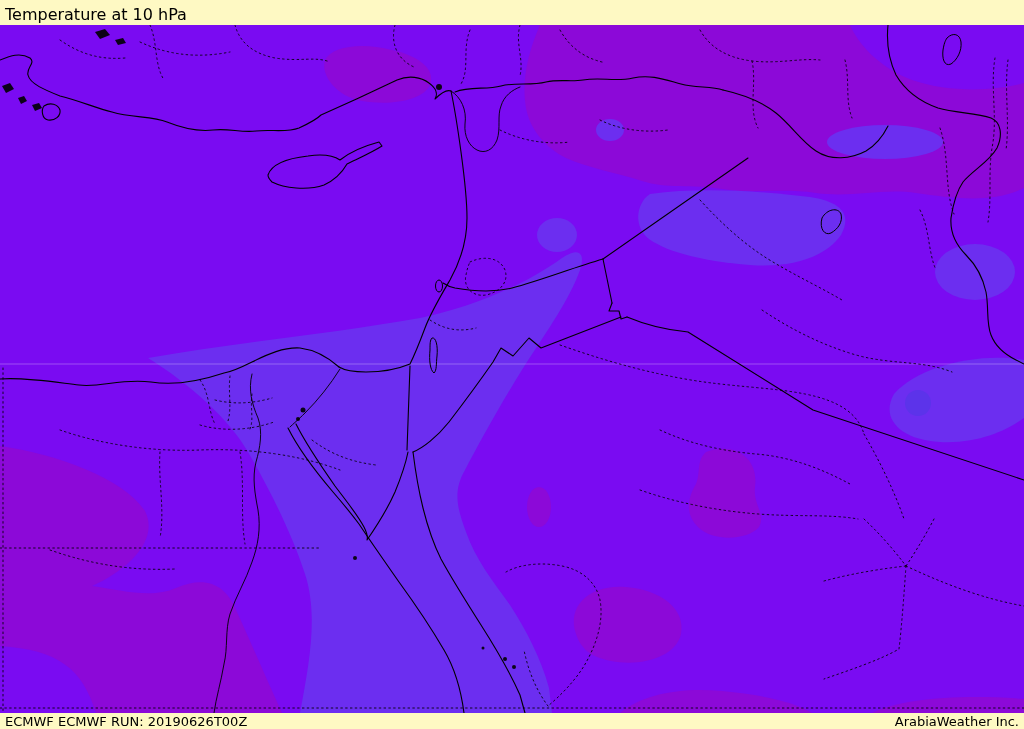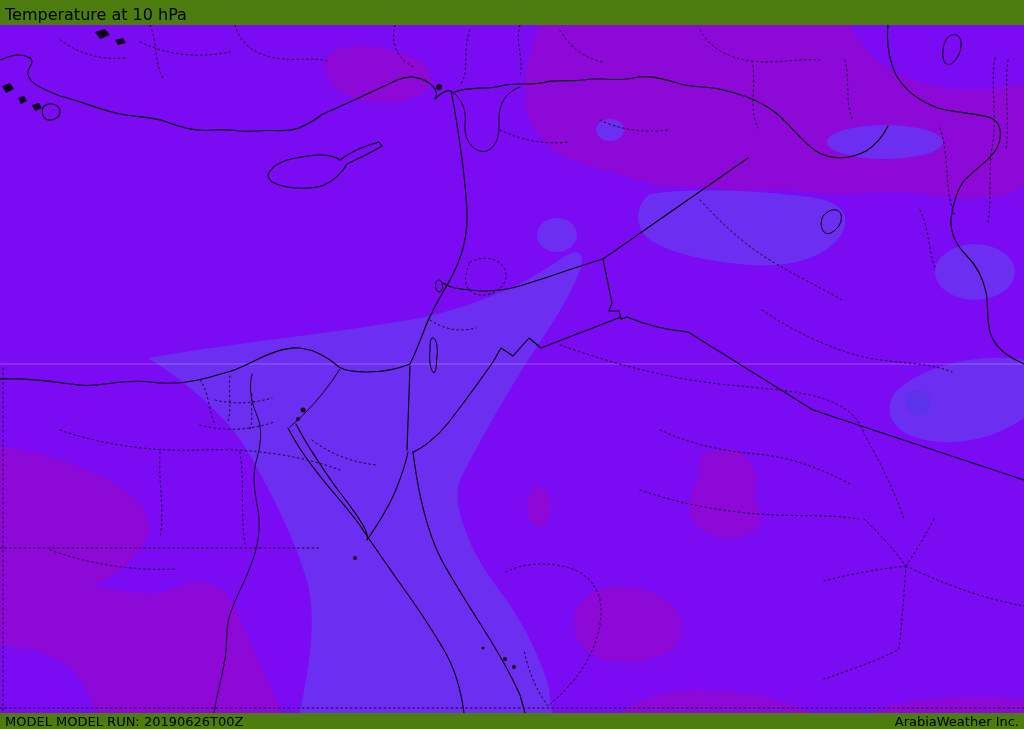--- a/index.html
+++ b/index.html
@@ -1,19 +1,19 @@
 <!DOCTYPE html>
 <html><head>
 <meta charset="utf-8">
 <style>
   html,body{margin:0;padding:0;background:#fff;}
   .screen{position:relative;width:1024px;height:729px;overflow:hidden;
           font-family:"DejaVu Sans","Liberation Sans",sans-serif;}
   .map-svg{position:absolute;left:0;top:0;width:1024px;height:729px;display:block;}
-  .bar{position:absolute;left:0;width:1024px;background:#4d7c0f;color:#000;
+  .bar{position:absolute;left:0;width:1024px;background:#fef9c3;color:#000;
        display:flex;justify-content:space-between;box-sizing:border-box;}
   .bar.top{top:0;height:25px;font-size:16px;align-items:flex-end;padding:0 5px 1px 5px;}
   .bar.bottom{top:713px;height:16px;font-size:13px;align-items:center;padding:0 5px;}
   .bar span{white-space:nowrap;}
   .land-line{fill:none;stroke:#000;stroke-width:1.1;stroke-linejoin:round;stroke-linecap:round;}
   .thin-line{fill:none;stroke:#000;stroke-width:0.9;stroke-linejoin:round;stroke-linecap:round;}
   .dotted{fill:none;stroke:#000;stroke-width:1;stroke-dasharray:1.6 3.2;stroke-linecap:round;opacity:.85;}
   .blob{stroke:none;}
   .lake{fill:none;stroke:#000;stroke-width:1;}
   .islet{fill:#000;stroke:none;opacity:.9;}
@@ -136,17 +136,17 @@
     <path class="land-line" d="M603,259 C572,268 542,280 512,288 C492,293 472,291 455,288 C450,287 446,285 443,283"></path>
     <path class="land-line" d="M621,317 L541,348 L529,338 L513,356 L501,348 L493,362 C477,385 462,405 449,422 C437,437 423,448 413,452"></path>
     <path class="land-line" d="M410,366 L407,450"></path>
   </svg>
 
   <div class="bar top">
     <span>Temperature at 10 hPa</span>
   </div>
 
   <div class="bar bottom">
-    <span>MODEL MODEL RUN: 20190626T00Z</span>
+    <span>ECMWF ECMWF RUN: 20190626T00Z</span>
     <span>ArabiaWeather Inc.</span>
   </div>
 
 </div>
 
 </body></html>

